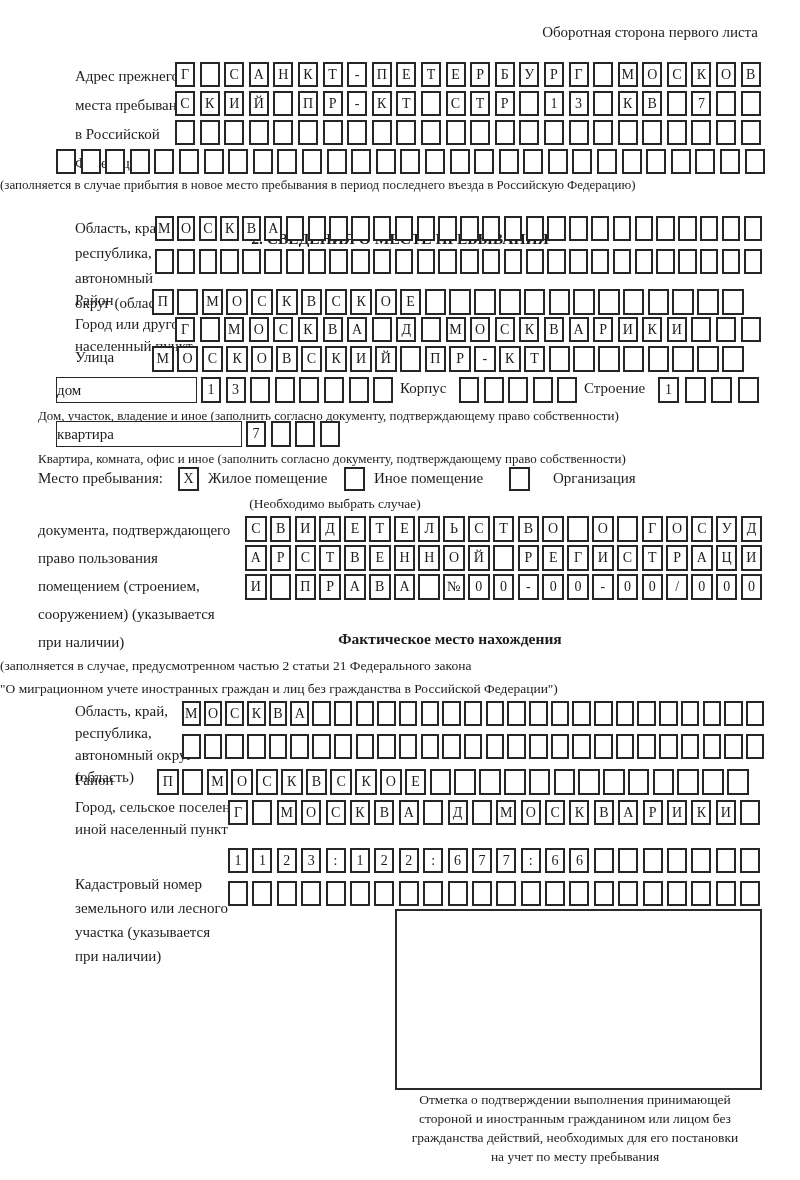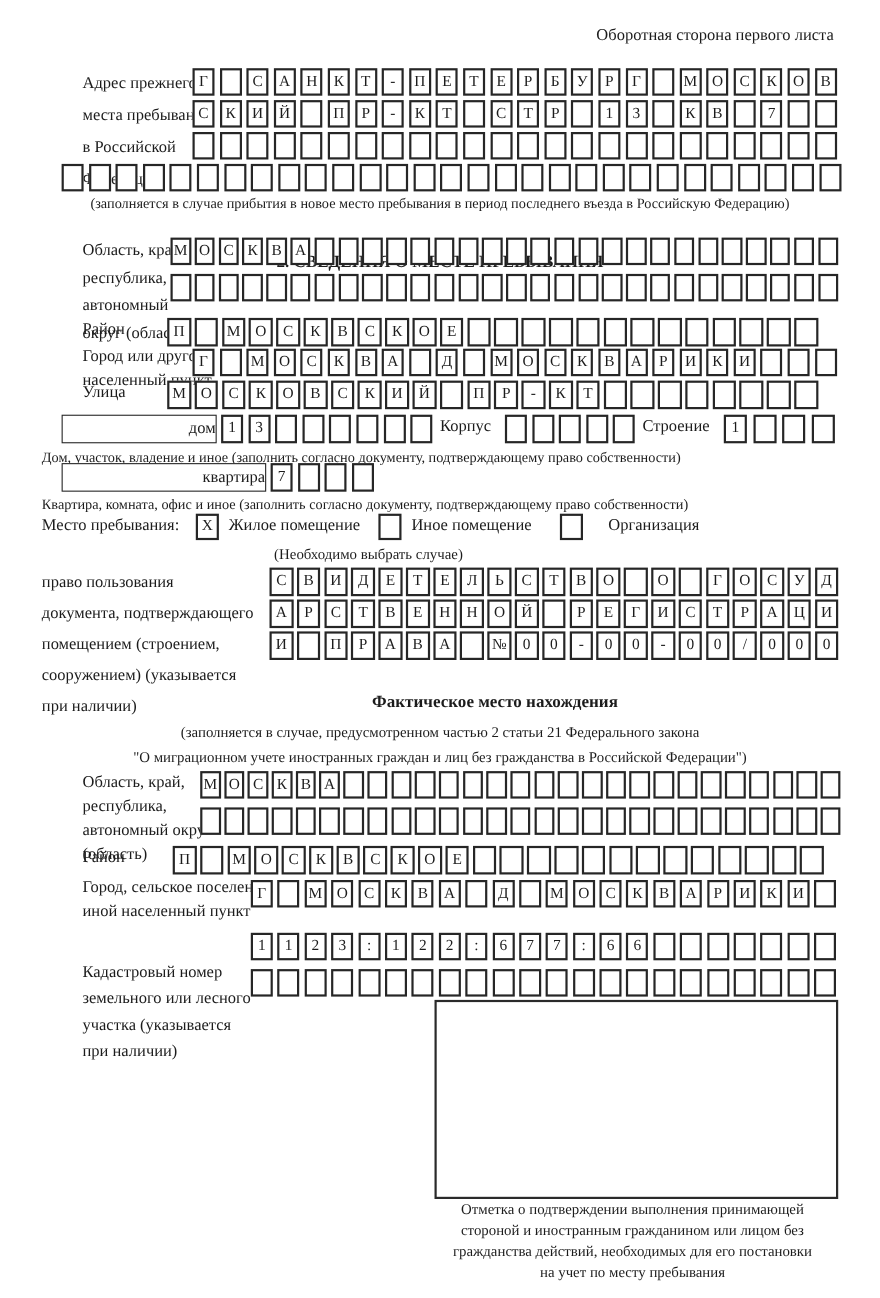--- a/index.html
+++ b/index.html
@@ -5,39 +5,39 @@
   html,body{margin:0;padding:0;}
   body{
     width:800px;height:1180px;position:relative;background:#ffffff;
     font-family:"Liberation Serif","DejaVu Serif",serif;color:#1c1c1c;
     overflow:hidden;
   }
   .lbl{position:absolute;font-size:15px;white-space:nowrap;}
   .lines{position:absolute;font-size:15px;}
   .lines div{white-space:nowrap;}
   .cap{position:absolute;font-size:13px;white-space:nowrap;}
-  .capc{position:absolute;left:0;width:800px;text-align:center;font-size:13px;white-space:nowrap;}
+  .capc{position:absolute;left:0;width:800px;text-align:left;font-size:13px;white-space:nowrap;}
   .hdr{position:absolute;font-weight:bold;font-size:15.5px;text-align:center;}
   .cells{position:absolute;display:flex;}
   .cell{
     border:2px solid #262626;box-sizing:border-box;background:#fff;
     display:flex;align-items:center;justify-content:center;
     font-size:14px;line-height:1;flex:0 0 auto;
   }
   .rw24{gap:4.6px;}  .rw24 .cell{width:20px;height:25px;}
   .rw29{gap:4.6px;}  .rw29 .cell{width:20px;height:25px;}
   .rw28{gap:3.3px;}  .rw28 .cell{width:18.5px;height:25px;}
   .rw27{gap:3.2px;}  .rw27 .cell{width:18.5px;height:25px;}
   .rw21{gap:3.2px;}  .rw21 .cell{width:21.6px;height:26px;}
   .rw22{gap:4.4px;}  .rw22 .cell{width:20px;height:25px;}
   .rwH{gap:4.6px;}   .rwH .cell{width:20px;height:26px;}
   .rwS{gap:5.6px;}   .rwS .cell{width:21px;height:26px;}
   .frect{
     position:absolute;border:1.5px solid #262626;box-sizing:border-box;background:#fff;
-    display:flex;align-items:center;justify-content:flex-end;font-size:15px;
+    display:flex;align-items:center;justify-content:flex-start;font-size:15px;
   }
   .chk{
     position:absolute;width:21px;height:24px;border:2px solid #262626;box-sizing:border-box;
     display:flex;align-items:center;justify-content:center;font-size:14px;background:#fff;
   }
   .bigbox{position:absolute;border:2px solid #2a2a2a;background:#fff;}
 </style>
 </head>
 <body>
 
@@ -366,22 +366,22 @@
     <span></span>
   </div>
 <div class="lbl" style="left:374px;top:470px;">Иное помещение</div>
 <div class="chk" style="left:509px;top:467px;">
     <span></span>
   </div>
 <div class="lbl" style="left:553px;top:470px;">Организация</div>
 <div class="cap" style="left:160px;top:496px;width:350px;text-align:center;font-size:13.5px;">(Необходимо выбрать случае)</div>
 
 <div class="lines" style="left:38px;top:516px;line-height:28px;">
+    <div>документа, подтверждающего</div>
     <div>право пользования</div>
-    <div>документа, подтверждающего</div>
     <div>помещением (строением,</div>
     <div>сооружением) (указывается</div>
     <div>при наличии)</div>
   </div>
 <div class="cells rw21" style="left:245px;top:516px;">
     <span class="cell">С</span>
     <span class="cell">В</span>
     <span class="cell">И</span>
     <span class="cell">Д</span>
     <span class="cell">Е</span>

